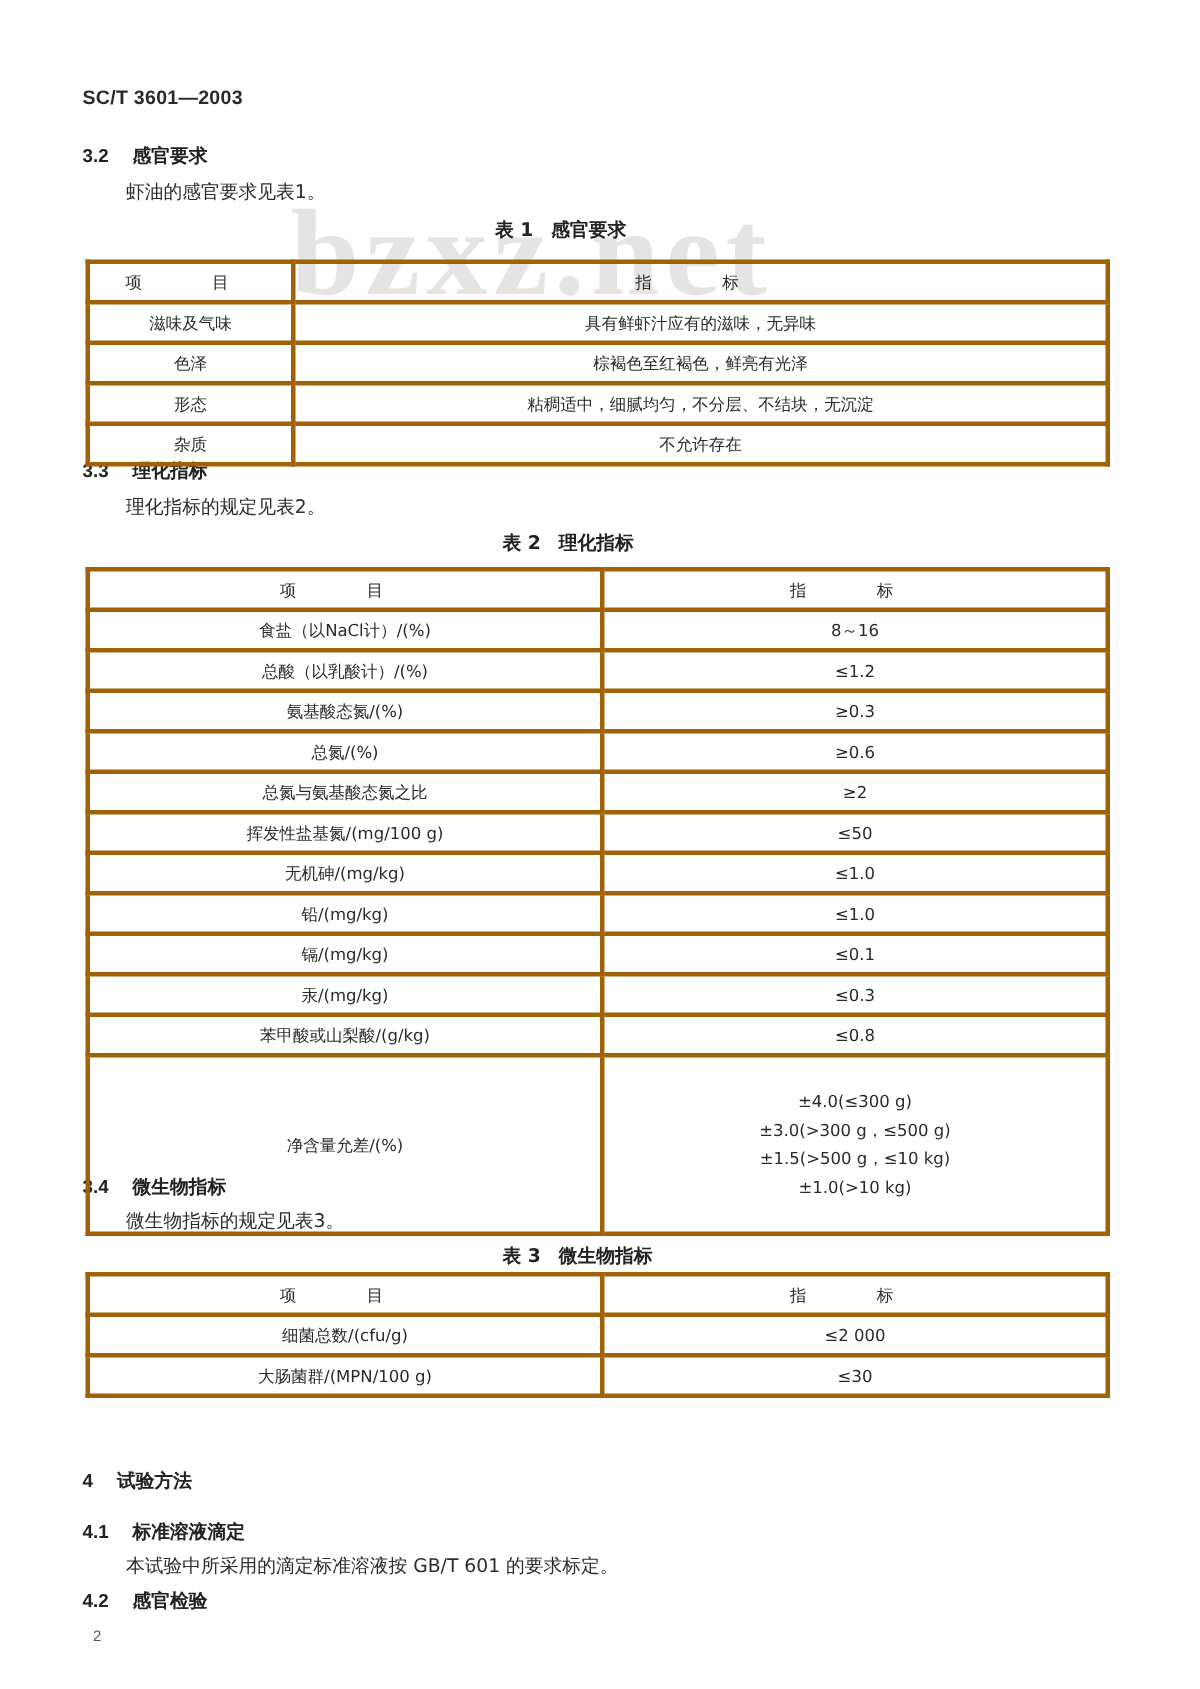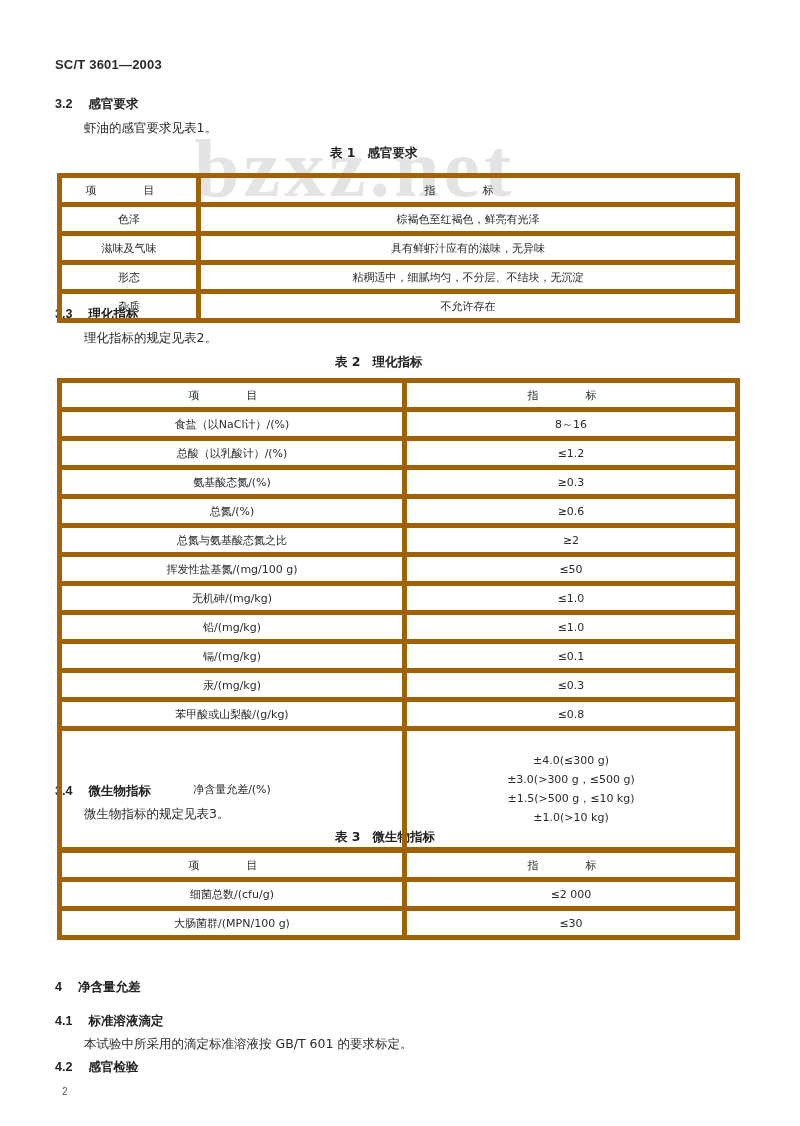--- a/index.html
+++ b/index.html
@@ -8,21 +8,21 @@
   .abs { position:absolute; }
   .std-code { left:55px; top:57px; font-size:13px; font-weight:bold; letter-spacing:0.2px; font-family:"Liberation Sans", sans-serif; color:#2a2a2a; }
   .sec { font-size:12.5px; font-weight:bold; color:#222; white-space:nowrap; }
   .sec .num { display:inline-block; margin-right:16px; font-family:"Liberation Sans", sans-serif; }
   .para { font-size:12.5px; color:#2a2a2a; white-space:nowrap; }
   .caption { font-size:12.5px; font-weight:bold; color:#222; white-space:nowrap; text-align:center; }
   .caption .num { margin-right:12px; }
   .watermark { left:194px; top:128px; font-size:82px; font-weight:bold; color:#e4e4e4;
                font-family:Liberation Serif, serif; letter-spacing:4px; z-index:0; line-height:1; }
   table { position:absolute; border-collapse:collapse; z-index:1; background:transparent; }
-  td { border:5px solid #a16207; font-size:11px; color:#2a2a2a; text-align:center; padding:0; white-space:nowrap; }
+  td { border:3px solid #a16207; font-size:11px; color:#2a2a2a; text-align:center; padding:0; white-space:nowrap; }
   table.tbl { border:1.5px solid #222; }
   .t1 { left:57px; top:173px; width:683px; }
   .t1 td { height:24px; }
   .t1 td.c1 { width:134px; }
   .t2 { left:57px; top:378px; width:683px; }
   .t2 td { height:24px; }
   .t2 td.c1 { width:340px; }
   .t2 td.multi { line-height:19px; padding:20px 0; }
   .t3 { left:57px; top:848px; width:683px; }
   .t3 td { height:24px; }
@@ -47,26 +47,26 @@
   <span class="num">表 1</span><span>感官要求</span>
 </div>
 
 <table class="tbl t1">
   <tbody>
       <tr>
     <td class="c1 hdr">项　目</td>
     <td class="hdr">指　标</td>
   </tr>
   <tr>
+    <td class="c1">滋味及气味</td>
+    <td>具有鲜虾汁应有的滋味，无异味</td>
+  </tr>
+  <tr>
     <td class="c1">色泽</td>
     <td>棕褐色至红褐色，鲜亮有光泽</td>
-  </tr>
-  <tr>
-    <td class="c1">滋味及气味</td>
-    <td>具有鲜虾汁应有的滋味，无异味</td>
   </tr>
   <tr>
     <td class="c1">形态</td>
     <td>粘稠适中，细腻均匀，不分层、不结块，无沉淀</td>
   </tr>
   <tr>
     <td class="c1">杂质</td>
     <td>不允许存在</td>
   </tr>
 </tbody>
@@ -163,21 +163,21 @@
         <td>≤2 000</td>
       </tr>
   <tr>
         <td class="c1">大肠菌群/(MPN/100 g)</td>
         <td>≤30</td>
       </tr>
 </tbody>
   </table>
 
 <div class="abs sec" style="left:55px; top:979px;">
-  <span class="num">4</span><span>净含量允差</span>
+  <span class="num">4</span><span>试验方法</span>
 </div>
 <div class="abs sec" style="left:55px; top:1013px;">
   <span class="num">4.1</span><span>标准溶液滴定</span>
 </div>
 <div class="abs para" style="left:84px; top:1036px;">本试验中所采用的滴定标准溶液按 GB/T 601 的要求标定。</div>
 <div class="abs sec" style="left:55px; top:1059px;">
   <span class="num">4.2</span><span>感官检验</span>
 </div>
 
 <div class="abs page-num">2</div>

